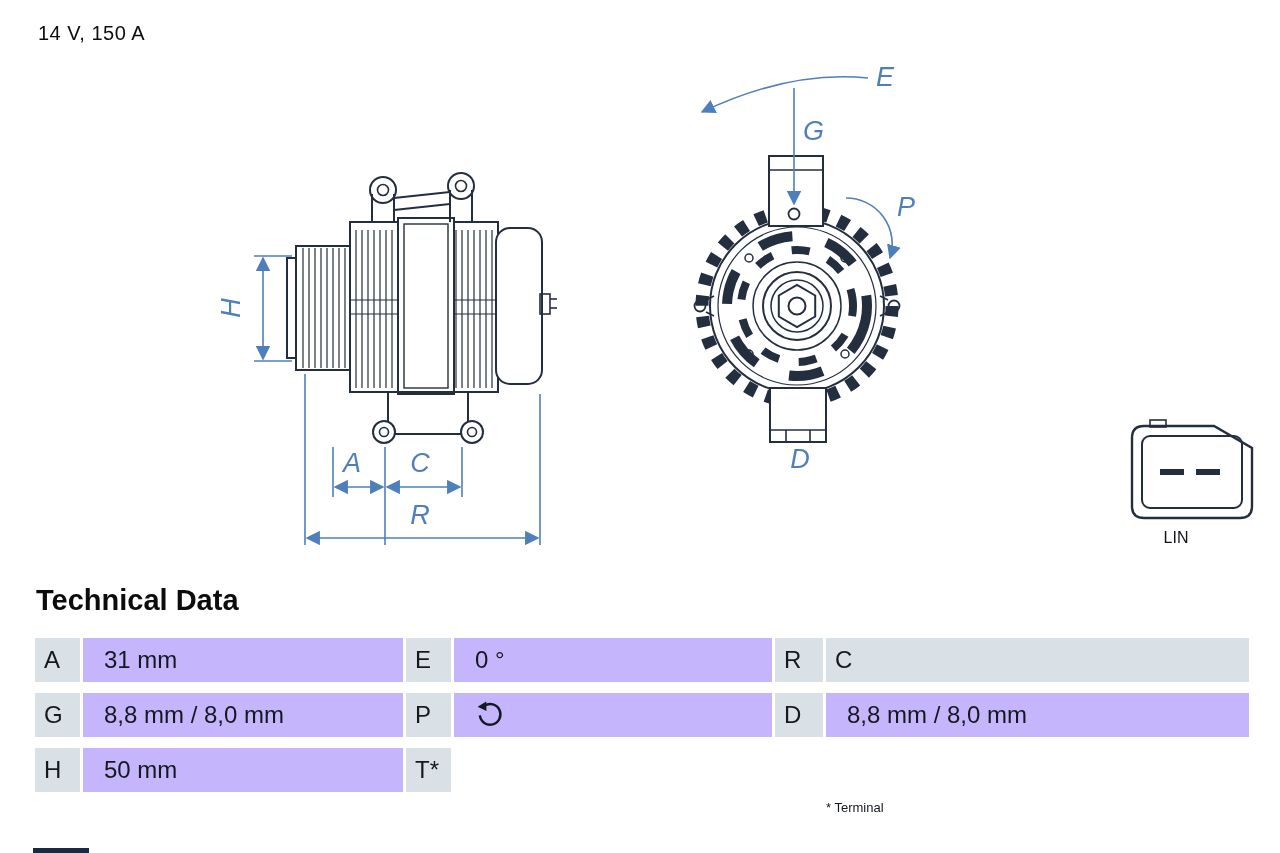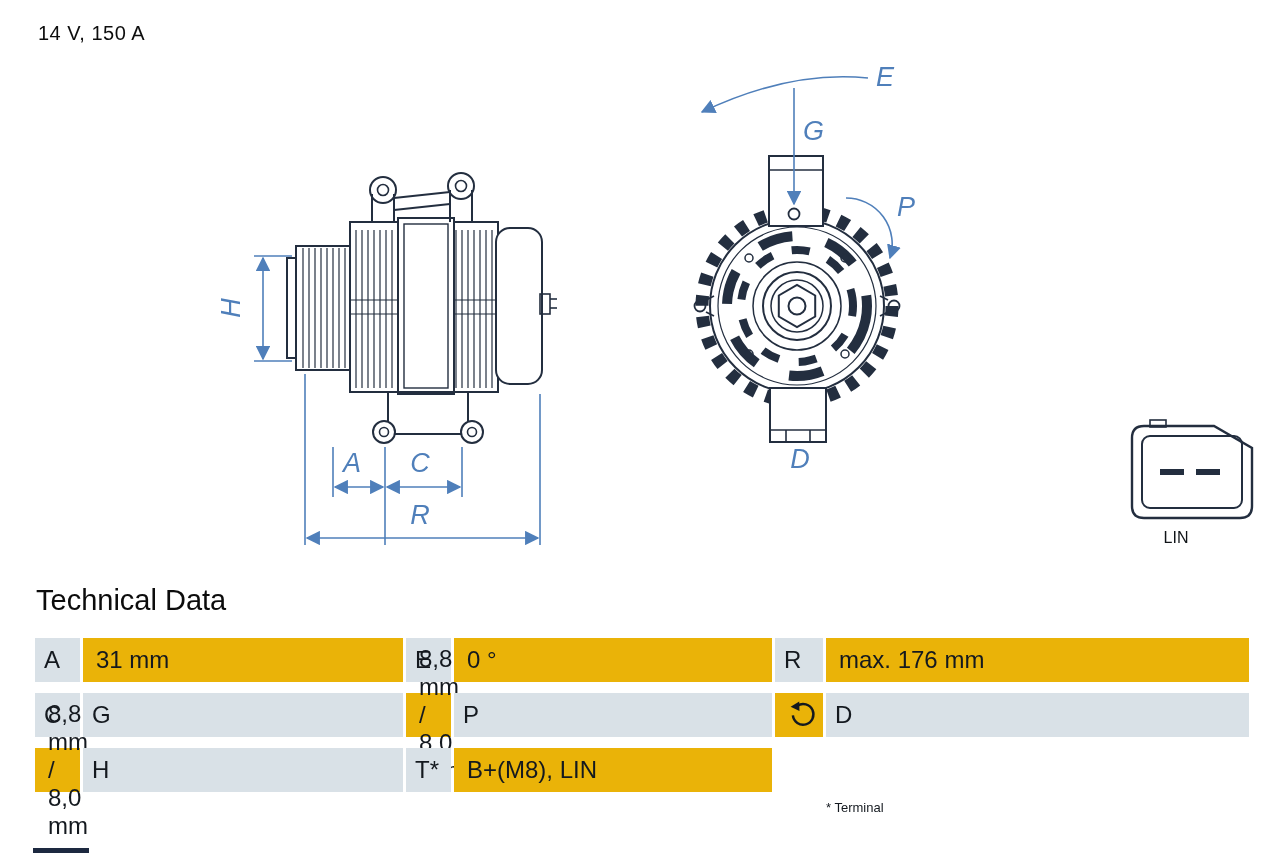--- a/index.html
+++ b/index.html
@@ -8,27 +8,27 @@
 
   .page-title{position:absolute;left:38px;top:22px;font-size:20px;color:#0d0d0d;letter-spacing:.5px}
 
   #figure-svg{position:absolute;left:0;top:0}
   #figure-svg .ln{stroke:#232e3f;fill:none}
   #figure-svg .fillw{fill:#ffffff;stroke:#232e3f}
   #figure-svg .dimln{stroke:#4f7fba;fill:none;stroke-width:1.6}
   #figure-svg text.dim{fill:#4f7fba;font-size:27px;font-style:italic;font-family:"Liberation Sans",sans-serif}
   #figure-svg text.plain{fill:#101418;font-size:16px;font-family:"Liberation Sans",sans-serif}
 
-  .heading{position:absolute;left:36px;top:584px;font-size:29px;font-weight:400;color:#0c0c0c}
+  .heading{position:absolute;left:36px;top:584px;font-size:29px;font-weight:700;color:#0c0c0c}
 
   .tdata{position:absolute;left:35px;top:638px;width:1214px;display:grid;
          grid-template-columns:45px 320px 45px 318px 48px 1fr;column-gap:3px;row-gap:11px}
   .cell{height:44px;display:flex;align-items:center;font-size:24px;color:#14191f}
   .key{background:#d9e1e7;padding-left:9px}
-  .val{background:#eab308;padding-left:13px}
+  .val{background:#c4b5fd;padding-left:21px}
 
   .footnote{position:absolute;left:826px;top:800px;font-size:13px;color:#14191f}
   .artifact{position:absolute;left:33px;top:848px;width:56px;height:5px;background:#1d2940}
 </style>
 </head>
 <body>
 
 <div class="page-title">14 V, 150 A</div>
 
 <svg id="figure-svg" width="1280" height="580" viewBox="0 0 1280 580">
@@ -183,35 +183,34 @@
 
 <div class="heading">Technical Data</div>
 
 <div class="tdata">
 
   <div class="cell key">A</div>
   <div class="cell val">31 mm</div>
   <div class="cell key">E</div>
   <div class="cell val">0 °</div>
   <div class="cell key">R</div>
-  <div class="cell val">max. 176 mm</div>
 
   <div class="cell key">C</div>
   <div class="cell key">G</div>
   <div class="cell val">8,8 mm / 8,0 mm</div>
   <div class="cell key">P</div>
   <div class="cell val">
     <svg width="30" height="30" viewBox="0 0 32 32">
       <path d="M10,6.2 A11,11 0 1 1 5.2,16.5" fill="none" stroke="#14191f" stroke-width="2.6"></path>
       <polygon points="12,1.5 2.8,7.2 12.2,11.8" fill="#14191f"></polygon>
     </svg>
   </div>
 
   <div class="cell key">D</div>
   <div class="cell val">8,8 mm / 8,0 mm</div>
   <div class="cell key">H</div>
+  <div class="cell val">50 mm</div>
   <div class="cell key">T*</div>
-  <div class="cell val">B+(M8), LIN</div>
 </div>
 
 <div class="footnote">* Terminal</div>
 
 <div class="artifact"></div>
 
 </body></html>

